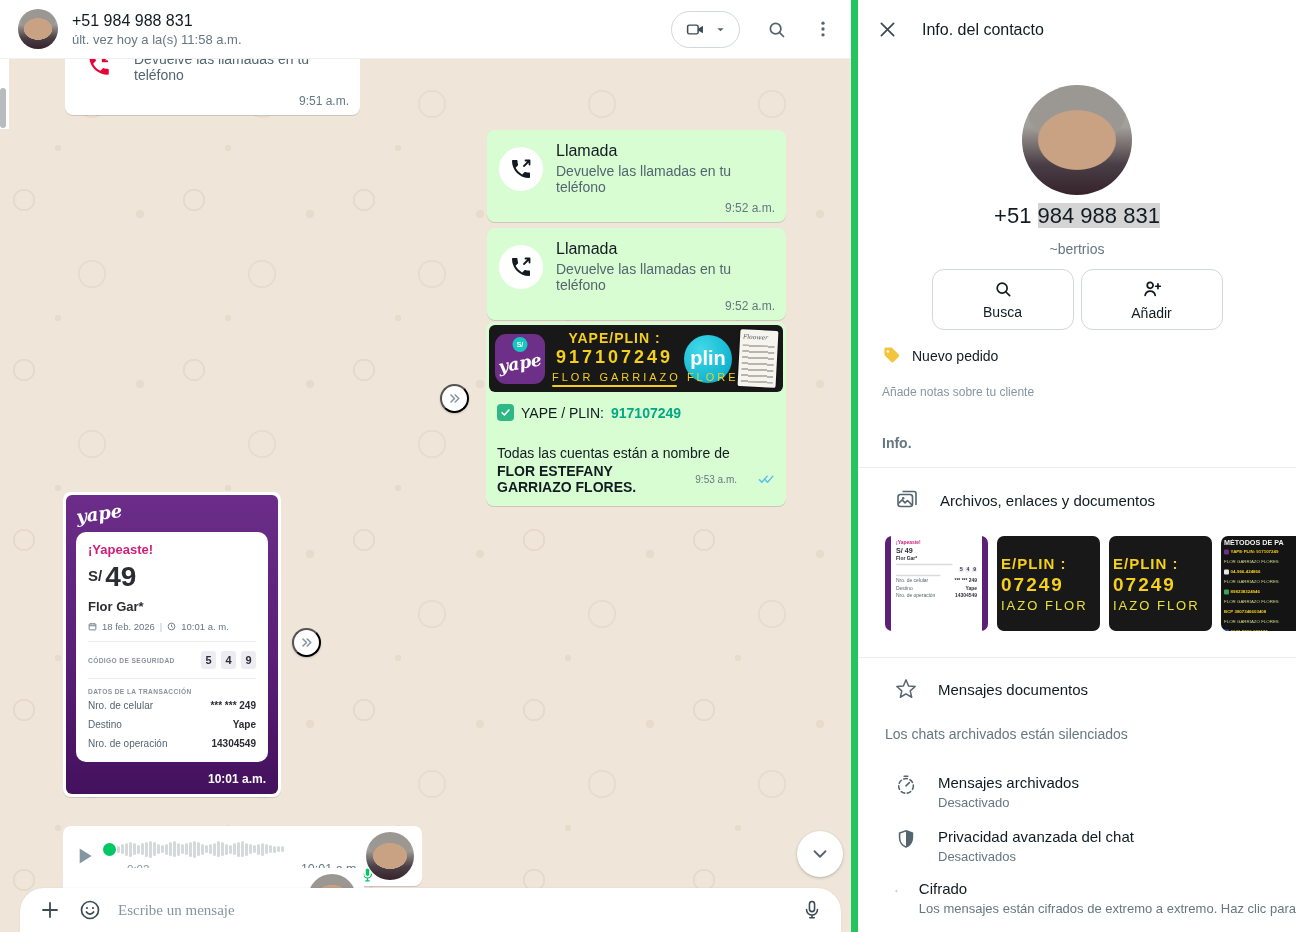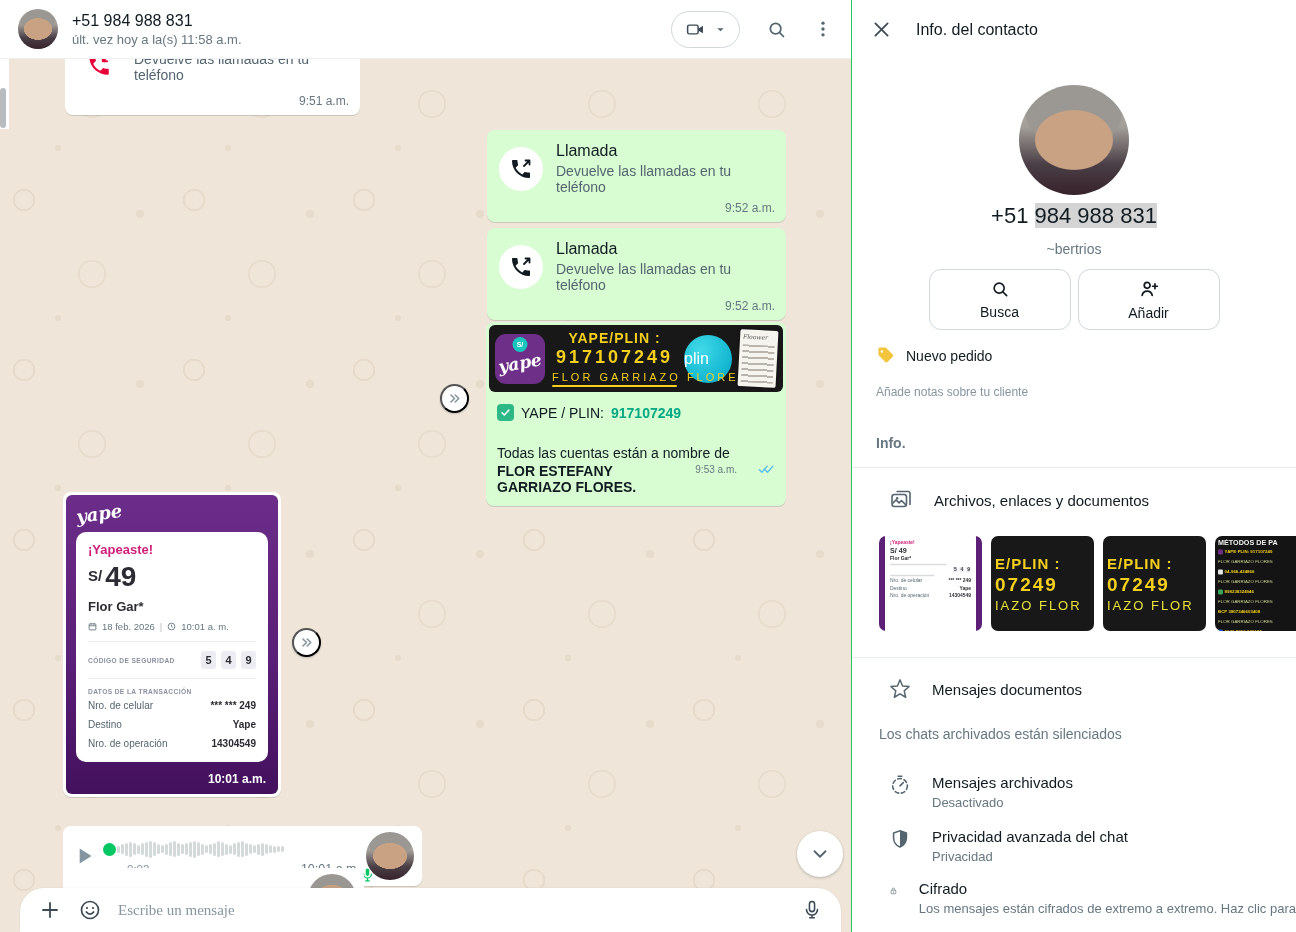--- a/index.html
+++ b/index.html
@@ -50,32 +50,32 @@
 .banner{height:67px;background:#181818;border-radius:6px;display:flex;align-items:center;gap:7px;padding:4px 6px;overflow:hidden;cursor:pointer}
 .yape-app{width:50px;height:50px;border-radius:11px;background:#6d2f87;flex:none;position:relative;color:#fff;text-align:center}
 .yape-badge{position:absolute;top:3px;left:50%;transform:translateX(-50%);width:15px;height:15px;border-radius:50%;
   background:#18c6c0;font-size:7px;line-height:15px;font-weight:bold}
 .yape-word{margin-top:19px;font-family:"DejaVu Serif",serif;font-style:italic;font-weight:bold;font-size:17px;transform:rotate(-10deg)}
 .banner-mid{flex:1;text-align:center;color:#f4cf1c;min-width:0}
 .b1{font-size:14px;font-weight:bold;letter-spacing:1px}
 .b2{font-size:18px;font-weight:bold;letter-spacing:3px;margin-top:1px}
 .b3{font-size:11px;letter-spacing:3px;margin-top:3px;white-space:nowrap;position:relative}
 .b3::after{content:"";display:block;height:2px;background:#f4cf1c;margin-top:2px;border-radius:2px}
-.plin-app{width:48px;height:48px;border-radius:50%;flex:none;display:flex;align-items:center;
-  background:radial-gradient(circle at 35% 30%,#41d9e8,#0fb3cf 75%);color:#fff;font-weight:normal;font-size:16px}
+.plin-app{width:48px;height:48px;border-radius:50%;flex:none;display:flex;align-items:center;justify-content:center;
+  background:radial-gradient(circle at 35% 30%,#41d9e8,#0fb3cf 75%);color:#fff;font-weight:bold;font-size:20px}
 .paper{width:38px;height:57px;background:#f6f4ef;border-radius:2px;transform:rotate(3deg);flex:none;padding:4px 3px;color:#555;
   box-shadow:0 0 3px rgba(0,0,0,.5)}
 .paper-title{font-family:"DejaVu Serif",serif;font-style:italic;font-size:8px;transform:scale(.75);transform-origin:0 0;white-space:nowrap}
 .paper-lines{margin-top:2px;height:38px;background:repeating-linear-gradient(180deg,#b9b4ac 0 2px,transparent 2px 6px)}
 .caption{padding:8px 8px 8px 8px;font-size:14px;color:#111b21}
 .cap-row1{display:flex;align-items:center;gap:7px;margin-top:4px}
 .check-emoji{width:17px;height:17px;border-radius:4px;background:#2eb886;display:inline-flex;align-items:center;justify-content:center;flex:none}
 .cap-num{color:#00a884;font-weight:bold;cursor:pointer}
 .cap-line2{margin-top:24px}
-.cap-row3{display:flex;align-items:flex-start;gap:6px;margin-top:2px}
+.cap-row3{display:flex;align-items:center;gap:6px;margin-top:2px}
 .cap-name{font-weight:bold;flex:1}
 .cap-time{font-size:10px;color:#667781;white-space:nowrap;display:flex;align-items:center;gap:21px}
 
 
 #receipt{top:433px;left:63px;width:218px;height:305px;background:#fff;padding:3px;cursor:pointer}
 .purple{height:299px;border-radius:6px;position:relative;padding:8px 10px;
   background:linear-gradient(180deg,#6b2d89 0%,#5a1f77 55%,#43115d 100%)}
 .r-logo{color:#fff;font-family:"DejaVu Serif",serif;font-style:italic;font-weight:bold;font-size:18px;transform:rotate(-8deg);display:inline-block}
 .r-card{background:#fff;border-radius:10px;margin-top:8px;padding:10px 12px;height:230px}
 .r-title{color:#cf1f7a;font-weight:bold;font-size:13px}
@@ -119,21 +119,21 @@
 
 
 .composer{position:absolute;left:20px;top:888px;width:821px;height:44px;background:#fff;z-index:10;
   border-radius:24px 24px 0 0;display:flex;align-items:center;gap:16px;padding:0 18px;box-shadow:0 0 2px rgba(0,0,0,.08)}
 .composer input{flex:1;border:none;outline:none;font-size:15px;color:#111b21;font-family:Liberation Serif, serif}
 .composer input::placeholder{color:#8696a0}
 .scroll-btn{position:absolute;right:8px;top:831px;width:46px;height:46px;border-radius:50%;background:#fff;z-index:9;border:none;
   display:flex;align-items:center;justify-content:center;color:#54656f;box-shadow:0 1px 3px rgba(11,20,26,.25);cursor:pointer}
 
 
-.panel{width:445px;height:932px;background:#fff;border-left:1px solid #22c55e;overflow:hidden}
+.panel{width:445px;height:932px;background:#fff;border-left:7px solid #22c55e;overflow:hidden}
 .panel-header{height:59px;display:flex;align-items:center;gap:24px;padding:0 19px}
 .panel-title{font-size:16px;color:#111b21}
 .panel-body{position:relative;height:873px;overflow:hidden}
 .big-av{width:110px;height:110px;margin:26px auto 0;cursor:pointer}
 .phone{margin-top:8px;text-align:center;font-size:22px;color:#111b21}
 .hl{background:#d4d4d4}
 .alias{margin-top:12px;text-align:center;font-size:14px;color:#667781}
 .actions{display:flex;justify-content:center;gap:7px;margin-top:12px}
 .action-btn{width:142px;height:61px;border:1px solid #d1d7db;border-radius:12px;background:#fff;cursor:pointer;
   display:flex;flex-direction:column;align-items:center;justify-content:center;gap:5px;font-size:14px;color:#111b21;
@@ -686,21 +686,21 @@
         </div>
       </div>
 
       <div class="setting s2">
         <svg width="22" height="22" viewBox="0 0 24 24">
           <path d="M12 3l7 2.6v5.1c0 4.5-3 8.6-7 10.1-4-1.5-7-5.6-7-10.1V5.6L12 3z" fill="none" stroke="#54656f" stroke-width="1.7"></path>
           <path d="M12 3l7 2.6v5.1c0 4.5-3 8.6-7 10.1V3z" fill="#54656f"></path>
         </svg>
         <div>
           <div class="set-title">Privacidad avanzada del chat</div>
-          <div class="set-sub">Privacidad</div>
+          <div class="set-sub">Desactivados</div>
         </div>
       </div>
 
       <div class="setting s3">
         <svg width="22" height="22" viewBox="0 0 24 24" fill="none" stroke="#54656f" stroke-width="1.7">
           <rect x="5.5" y="10" width="13" height="9.5" rx="2"></rect>
             <path d="M8.5 10V7.5a3.5 3.5 0 0 1 7 0V10"></path>
           <circle cx="12" cy="14.5" r="1.4" fill="#54656f" stroke="none"></circle>
         </svg>
         <div>

